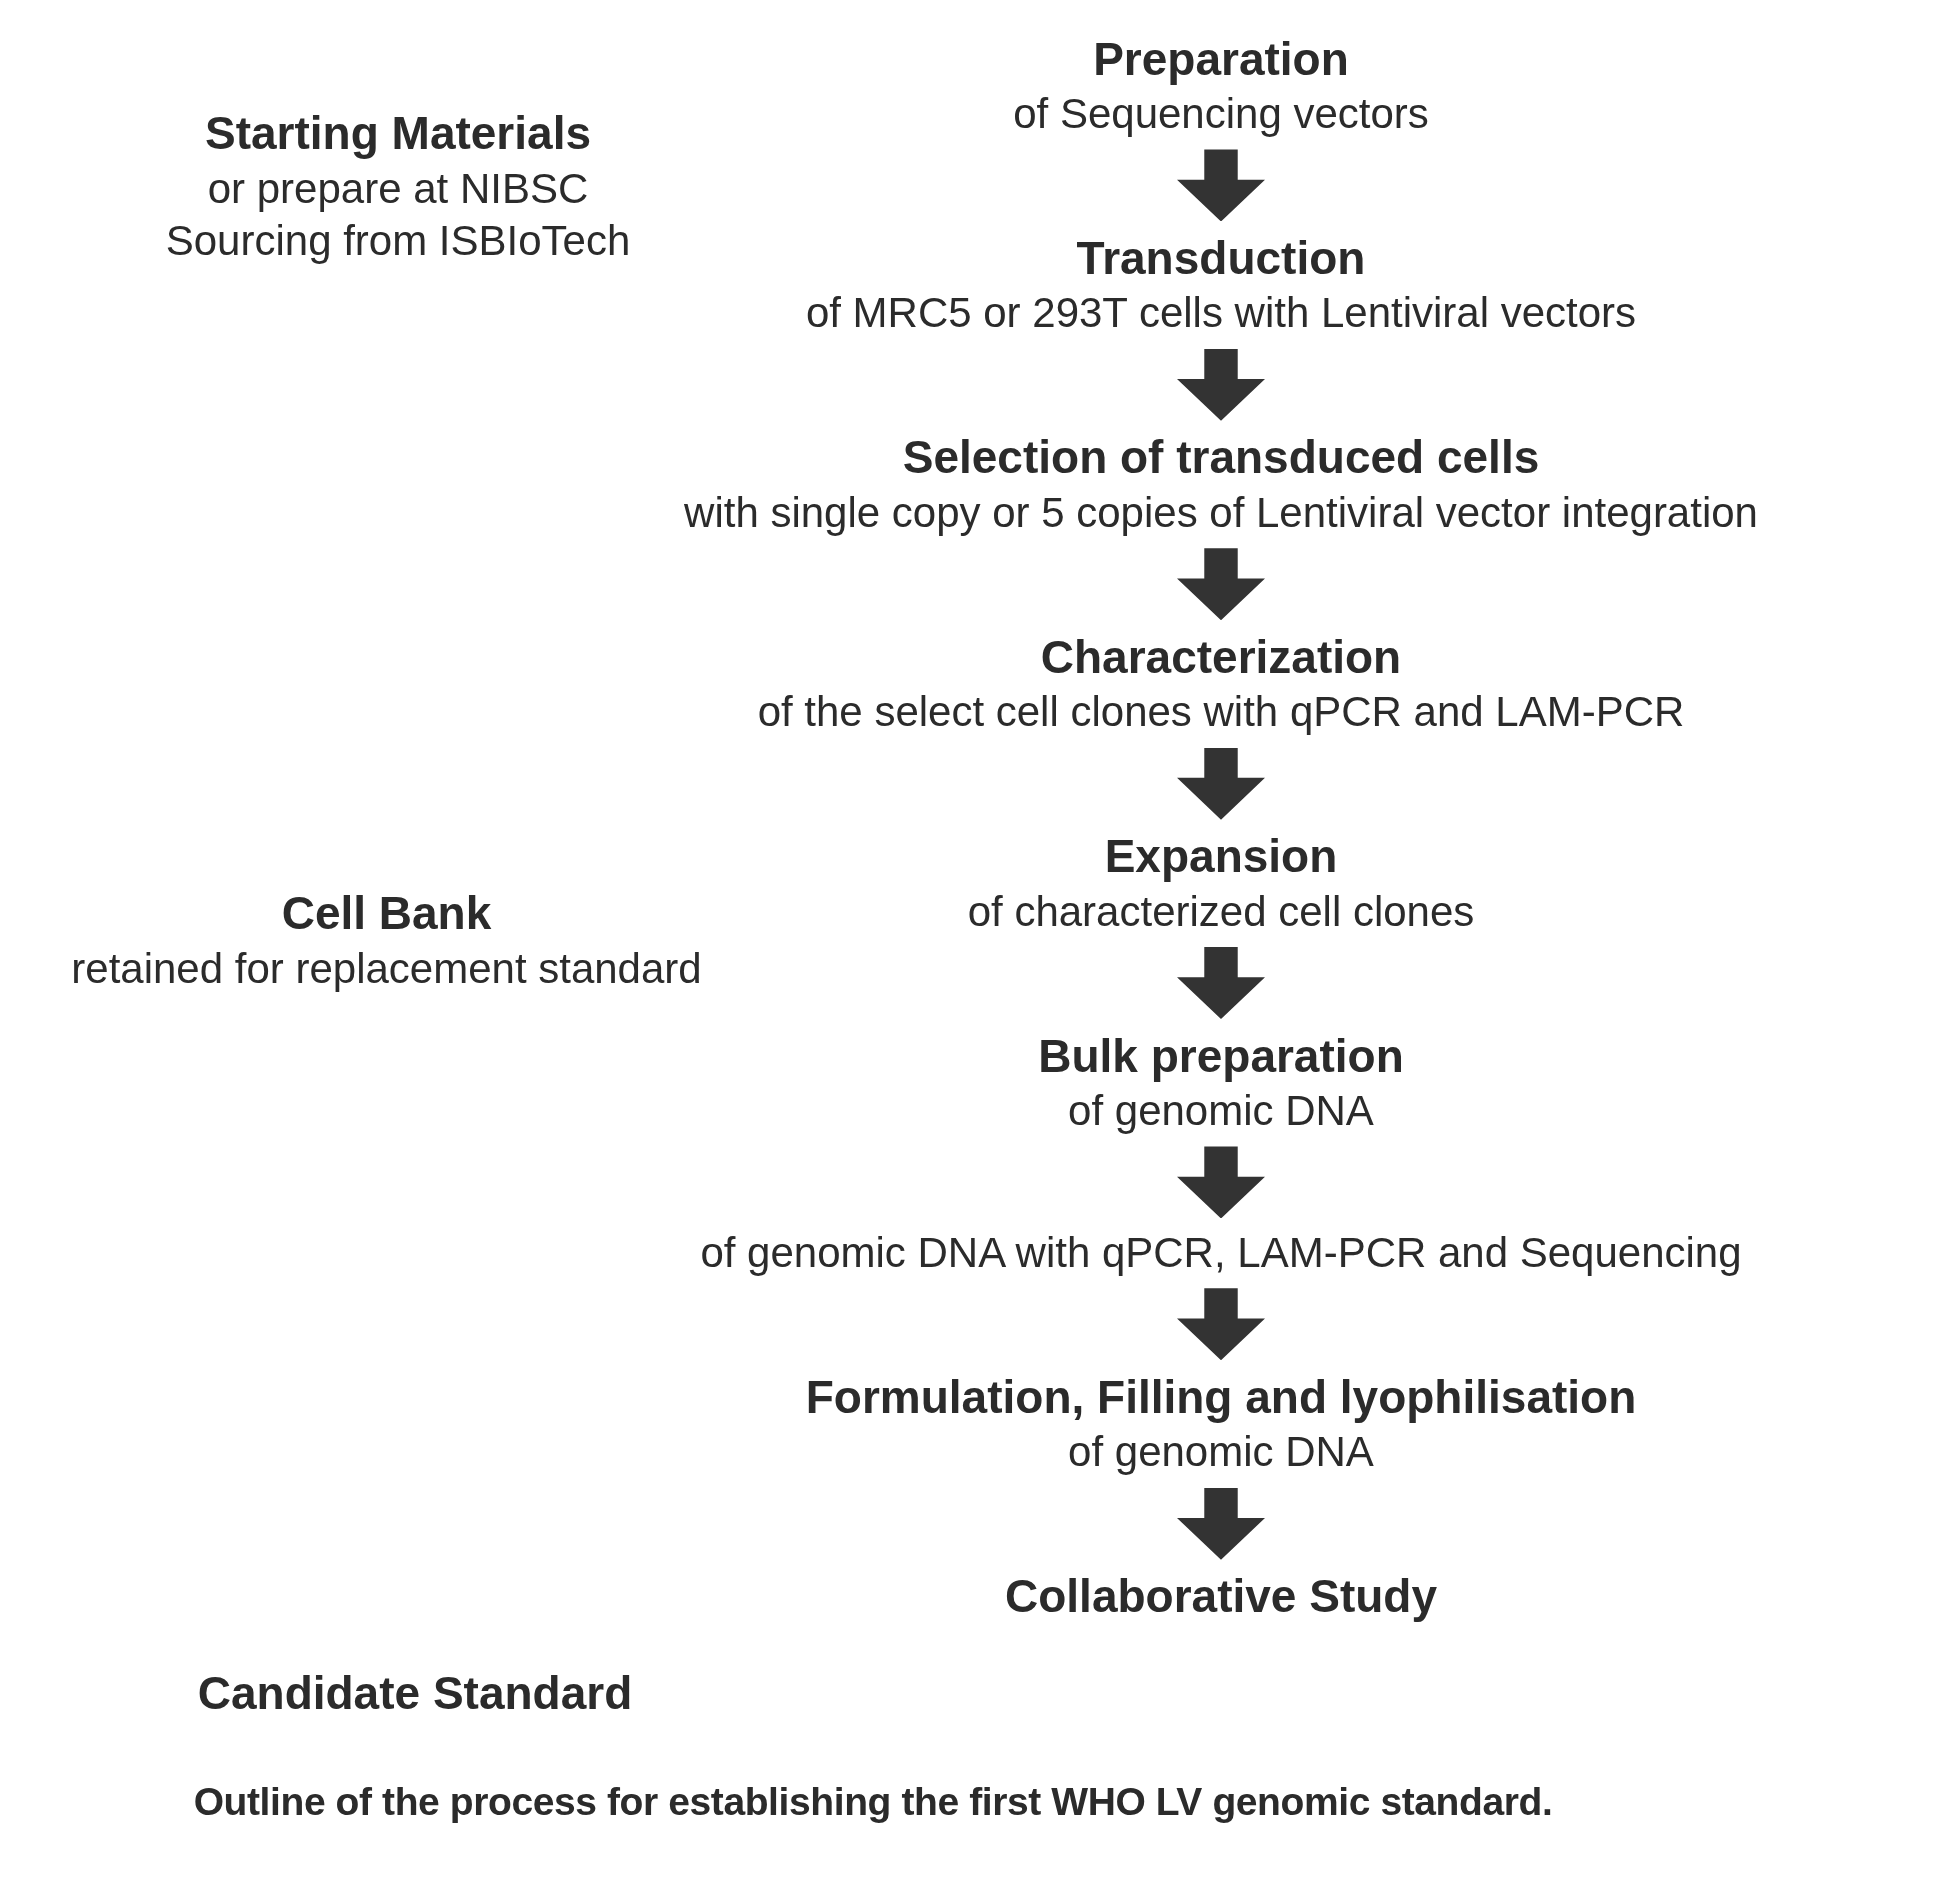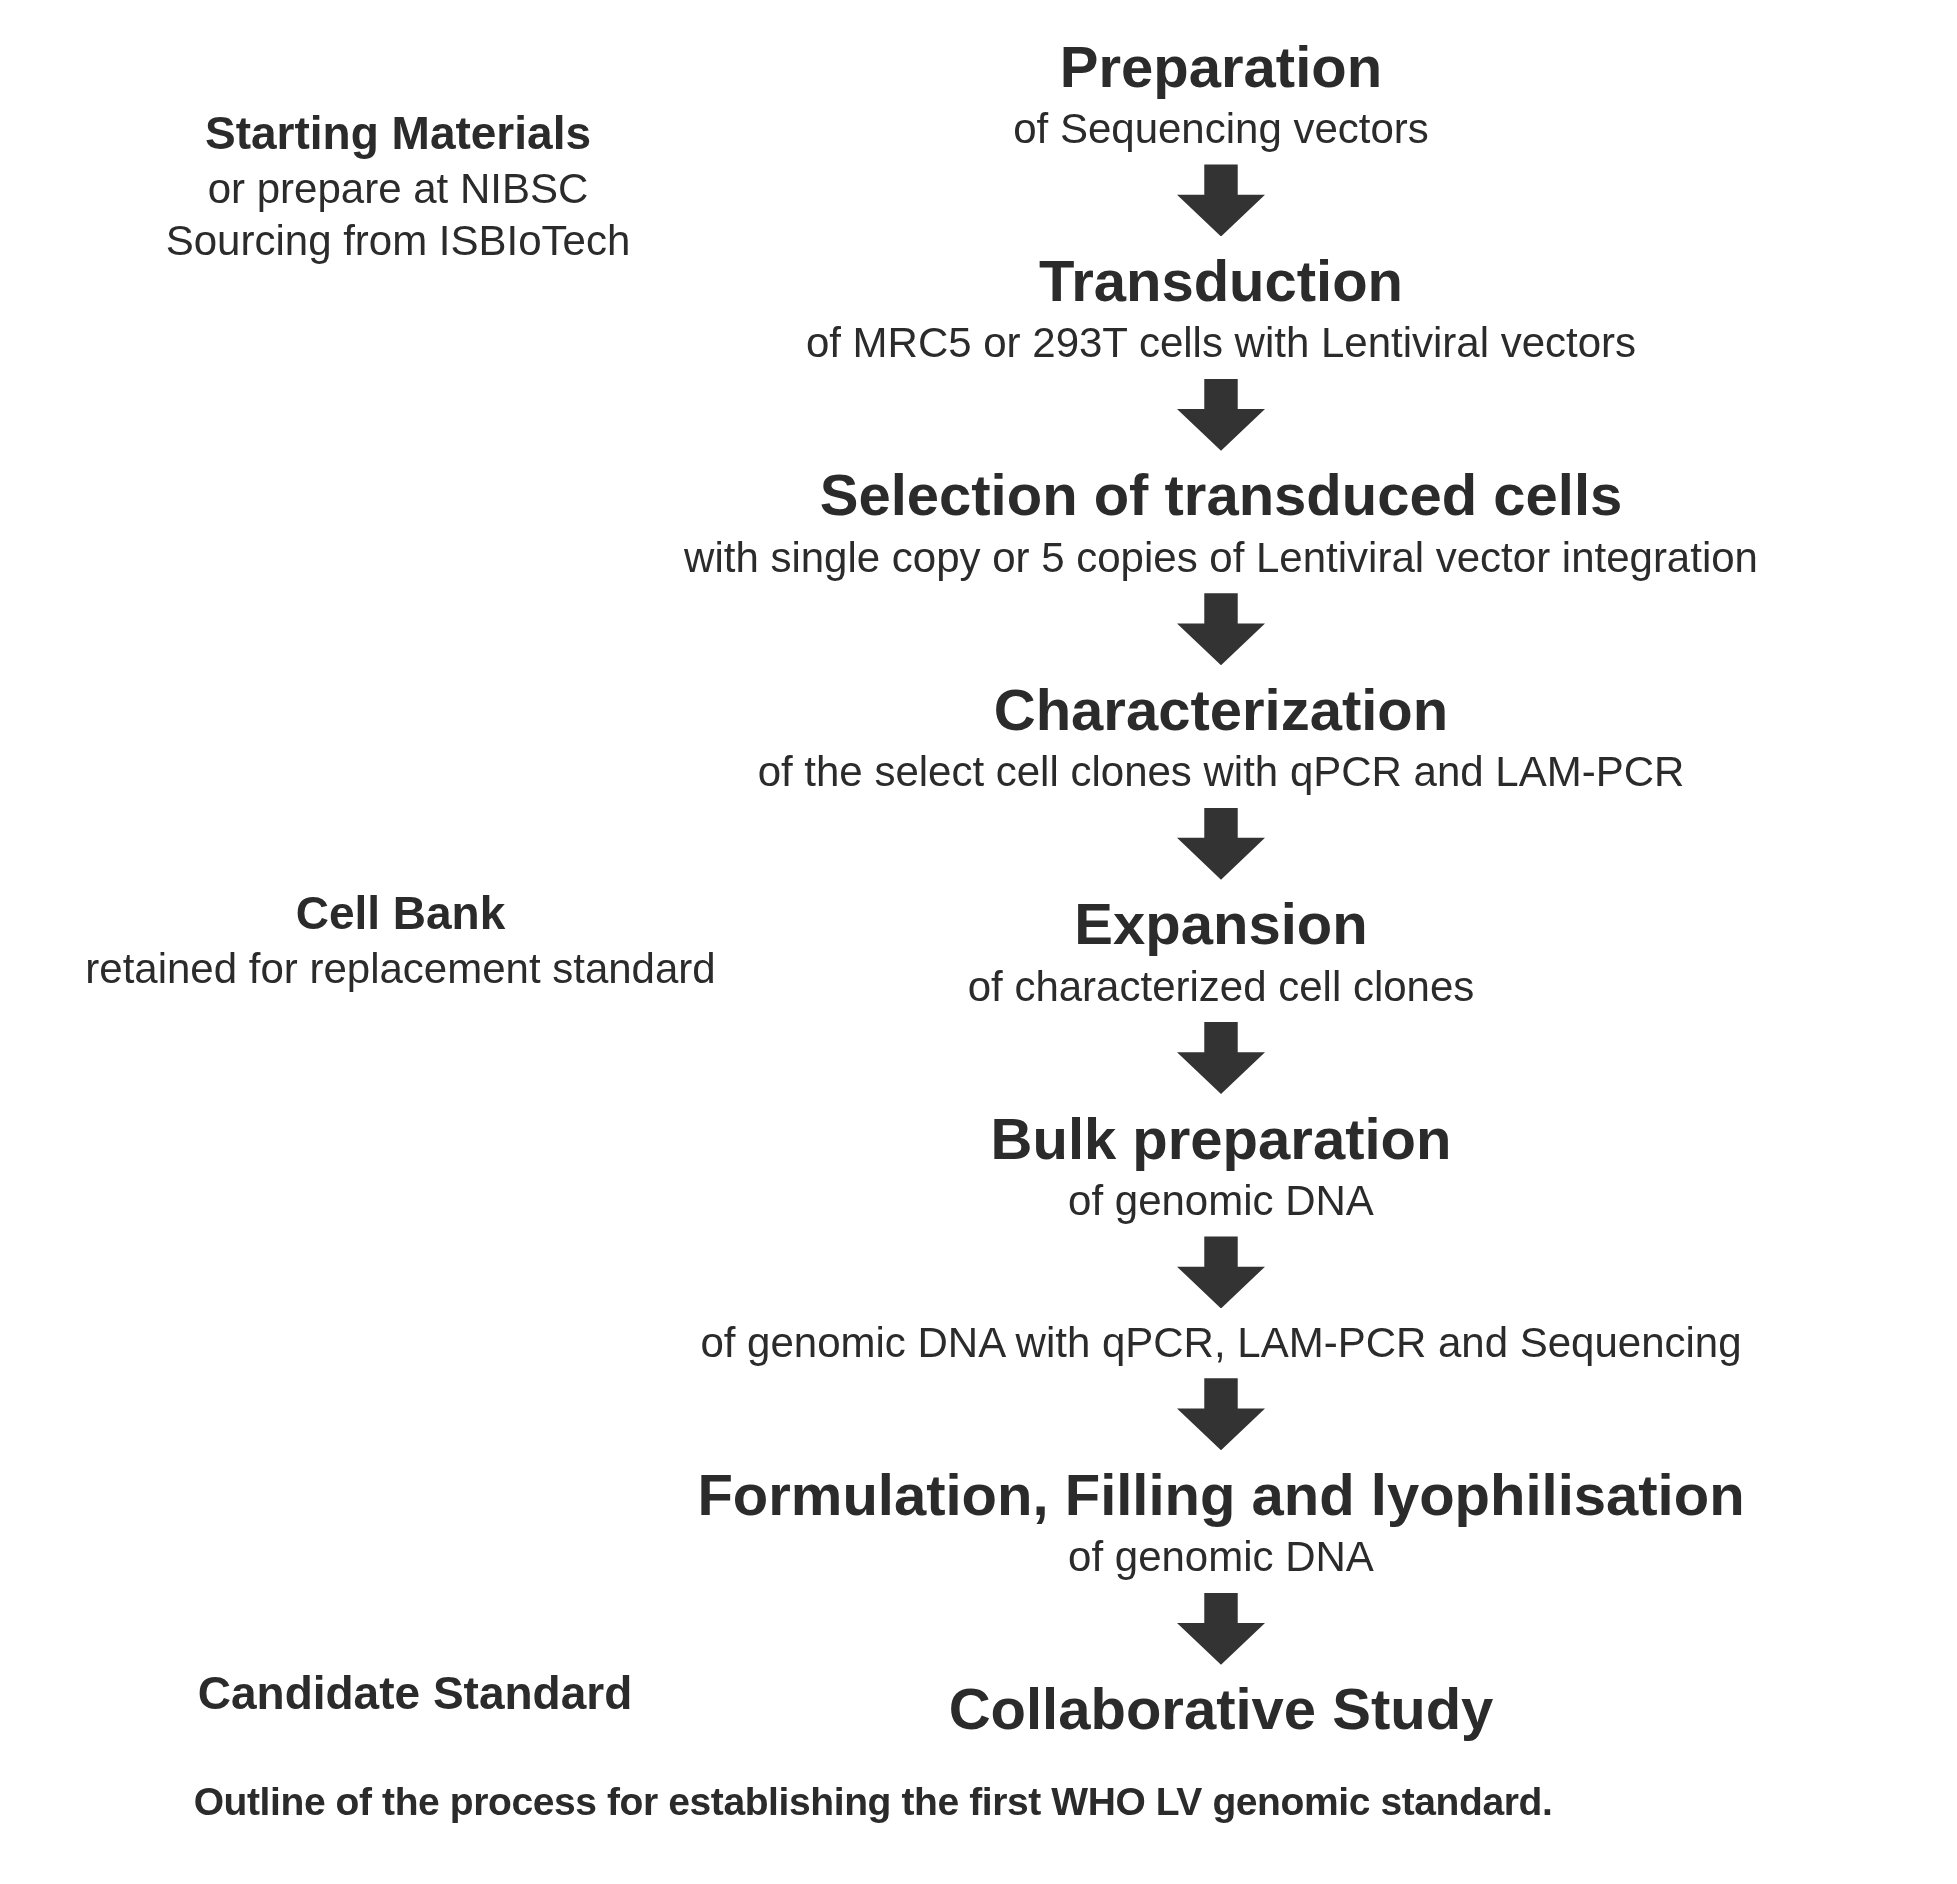--- a/index.html
+++ b/index.html
@@ -24,21 +24,21 @@
     top: 30.5px;
     width: 1492px;
     display: flex;
     flex-direction: column;
     align-items: center;
   }
   .step {
     text-align: center;
   }
   .step-title {
-    font-size: 58px;
+    font-size: 46px;
     font-weight: bold;
     line-height: 1.25;
     white-space: nowrap;
   }
   .step-subtitle {
     font-size: 42px;
     font-weight: normal;
     line-height: 1.26;
     white-space: nowrap;
   }
@@ -62,21 +62,21 @@
     line-height: 1.25;
     white-space: nowrap;
   }
   .side-line {
     font-size: 42px;
     font-weight: normal;
     line-height: 1.26;
     white-space: nowrap;
   }
   .side-starting { left: 93px; top: 93px;  width: 610px; }
-  .side-cellbank { left: 19px;  top: 873px; width: 763px; }
+  .side-cellbank { left: 5px;  top: 873px; width: 763px; }
   .side-candidate{ left: 144px; top: 1653px; width: 542px; }
 
   
   .caption {
     position: absolute;
     left: 127px;
     top: 1780px;
     width: 1492px;
     text-align: center;
     font-size: 39px;

